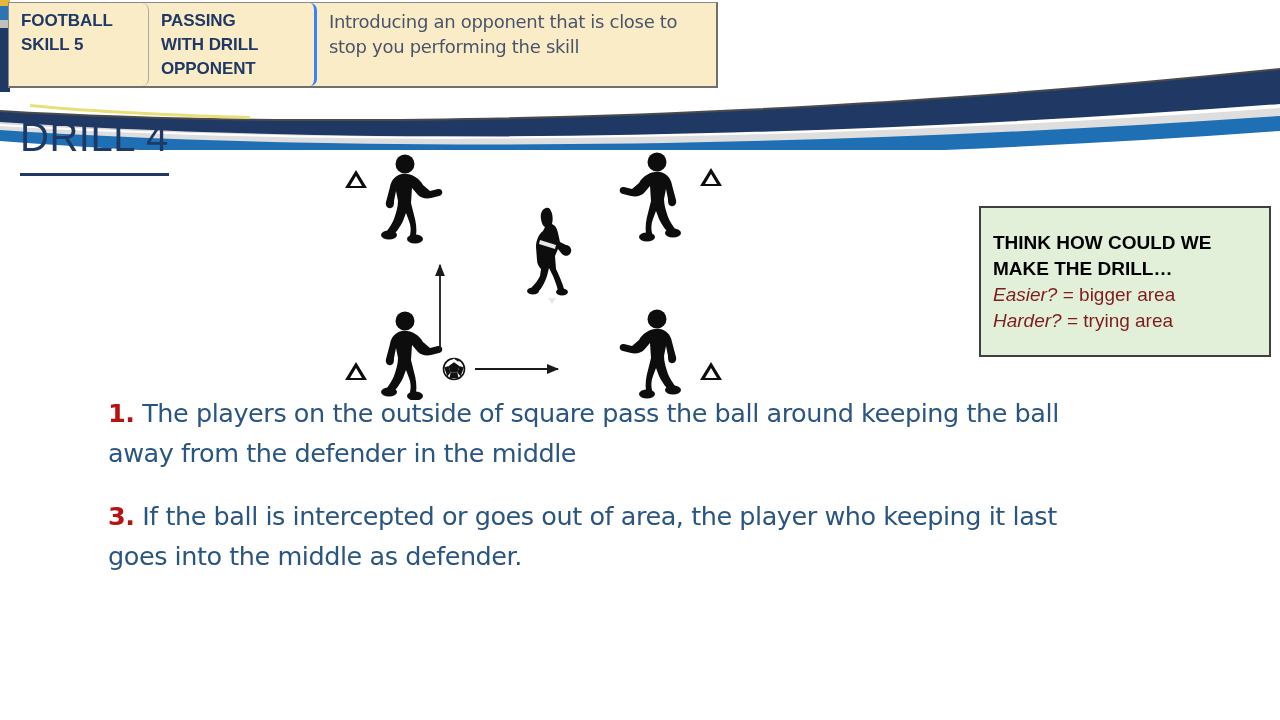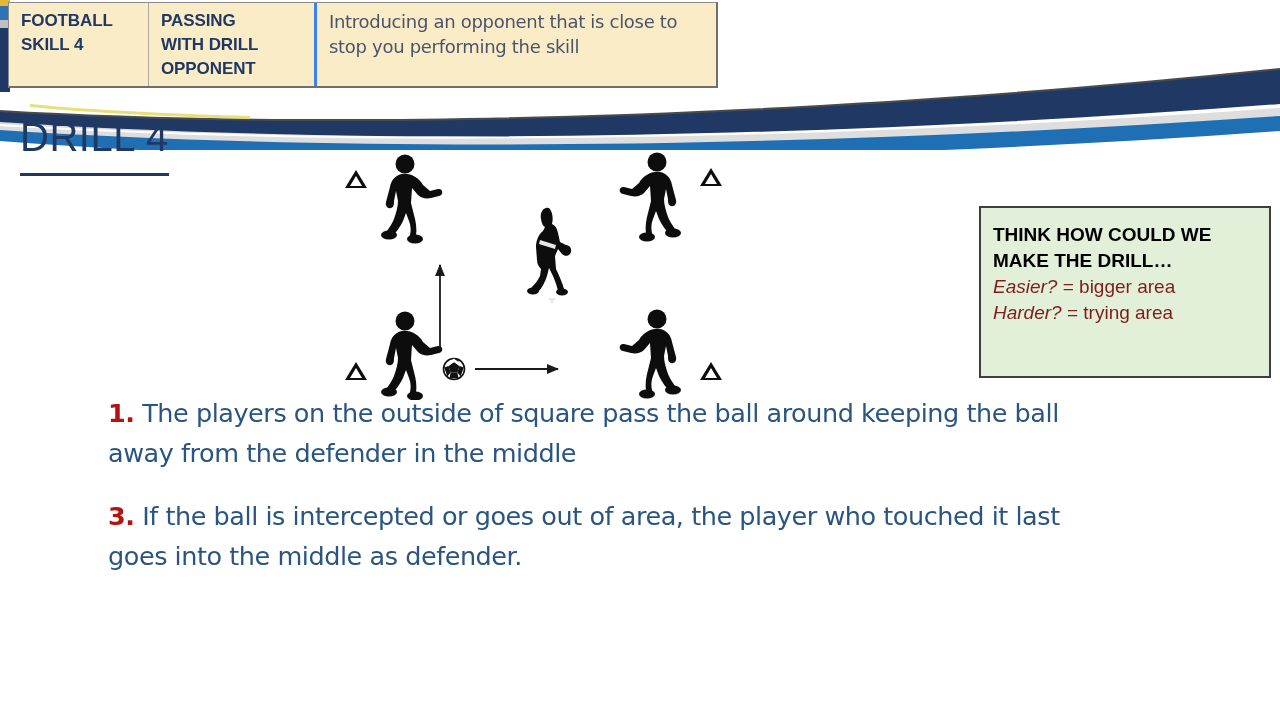--- a/index.html
+++ b/index.html
@@ -45,20 +45,21 @@
     border: 1px solid #8a8a8a;
     border-right: 2px solid #6f6f6f;
     border-bottom: 2px solid #6f6f6f;
     box-sizing: border-box;
     display: flex;
   }
   .hdr-cell {
     box-sizing: border-box;
     padding: 6px 10px 4px 12px;
     display: block;
+    border-radius: 7px;
   }
   .hdr-cell.c1 {
     width: 140px;
     border-right: 1px solid #a9a9a9;
   }
   .hdr-cell.c2 {
     width: 168px;
     border-right: 3px solid #3b82f6;
   }
   .hdr-cell.c3 {
@@ -96,25 +97,25 @@
     padding-bottom: 12px;
     display: inline-block;
   }
 
   
   #think-box {
     position: absolute;
     left: 979px;
     top: 206px;
     width: 292px;
-    height: 172px;
+    height: 151px;
     background: #e2efd9;
     border: 2px solid #3f3f3f;
     box-sizing: border-box;
-    padding: 14px 12px 0 12px;
+    padding: 22px 12px 0 12px;
   }
   .tb-bold {
     font-family: "Liberation Sans", sans-serif;
     font-weight: bold;
     font-size: 19px;
     line-height: 26px;
     color: #000000;
   }
   .tb-line {
     font-family: "Liberation Sans", sans-serif;
@@ -178,21 +179,21 @@
 <svg id="left-tab" viewBox="0 0 10 92" preserveAspectRatio="none">
   <rect x="0" y="0" width="10" height="6" fill="#e2b73a"></rect>
   <rect x="0" y="6" width="10" height="14" fill="#2e74b5"></rect>
   <rect x="0" y="20" width="10" height="8" fill="#bfbfbf"></rect>
   <rect x="0" y="28" width="10" height="64" fill="#1f3864"></rect>
 </svg>
 
 <div id="header-table">
   <div class="hdr-cell c1">
     <div class="hdr-bold">FOOTBALL</div>
-    <div class="hdr-bold">SKILL 4</div>
+    <div class="hdr-bold">SKILL 5</div>
   </div>
   <div class="hdr-cell c2">
     <div class="hdr-bold">PASSING</div>
     <div class="hdr-bold">WITH DRILL</div>
     <div class="hdr-bold">OPPONENT</div>
   </div>
   <div class="hdr-cell c3">
     <div class="hdr-light">Introducing an opponent that is close to stop you performing the skill</div>
   </div>
 </div>
@@ -324,15 +325,15 @@
   <line x1="145" y1="219" x2="228" y2="219" stroke="#1a1a1a" stroke-width="1.8" marker-end="url(#arrowhead)"></line>
 </svg>
 
 <div id="instructions">
   <div class="instr">
     <span class="num">1.</span>
     <span>The players on the outside of square pass the ball around keeping the ball away from the defender in the middle</span>
   </div>
   <div class="instr">
     <span class="num">3.</span>
-    <span>If the ball is intercepted or goes out of area, the player who touched it last goes into the middle as defender.</span>
+    <span>If the ball is intercepted or goes out of area, the player who keeping it last goes into the middle as defender.</span>
   </div>
 </div>
 
 </body></html>

